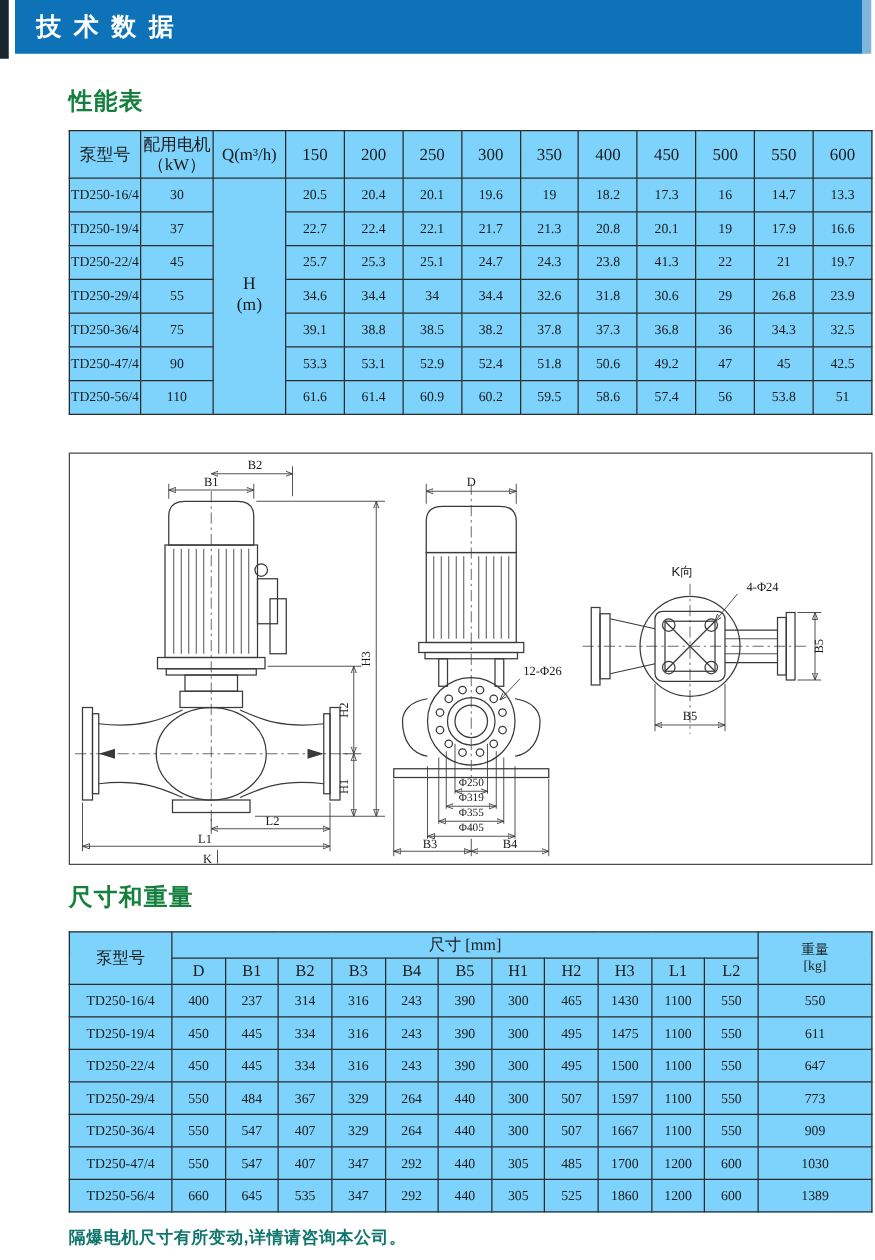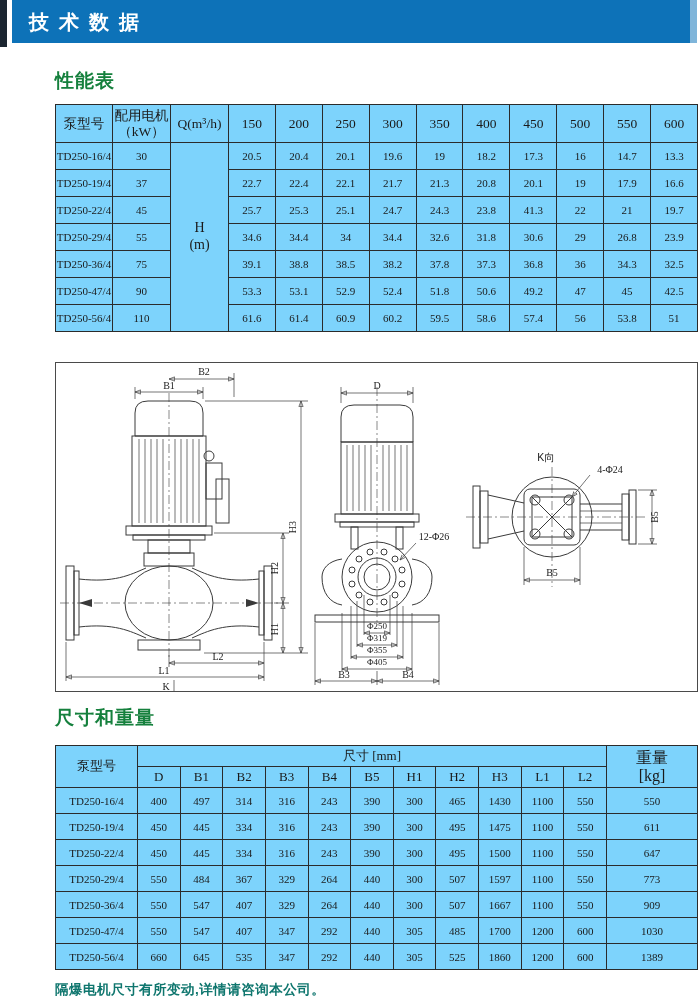--- a/index.html
+++ b/index.html
@@ -26,21 +26,21 @@
   table{border-width:1.5px;}
   td,th{text-align:center;vertical-align:middle;padding:0;
         font-family:"Liberation Serif","DejaVu Serif",serif;font-weight:normal;overflow:hidden;}
   .perf{position:absolute;top:104px;left:55px;width:643px;}
   .perf thead th{height:37px;font-size:13.5px;line-height:1.15;}
   .perf tbody td{height:26px;font-size:11px;}
   .perf td.hm{font-size:14px;line-height:1.2;}
   .dims{position:absolute;top:745px;left:55px;width:643px;}
   .dims thead th{height:20px;font-size:13px;line-height:1.1;}
   .dims tbody td{height:25px;font-size:11px;}
-  .dims th.wt{font-size:16px;}
+  .dims th.wt{font-size:11px;}
   
   .diagram-box{position:absolute;top:362px;left:55px;width:641px;height:328px;border:1px solid #4a4a4a;background:#fff;}
   .dwg line,.dwg path,.dwg rect,.dwg circle,.dwg ellipse{fill:none;stroke:#3a3a3a;stroke-width:1;}
   .dwg .dim{stroke-width:0.7;}
   .dwg .cl{stroke-width:0.6;stroke-dasharray:9 3 2 3;}
   .dwg .solid{fill:#3a3a3a;stroke:none;}
   .dwg text{fill:#1a1a1a;stroke:none;font-family:"Liberation Serif","DejaVu Serif",serif;font-size:10px;text-anchor:middle;}
   .dwg text.sm{font-size:9px;}
   .dwg text.cjk{font-family:"Liberation Sans","DejaVu Sans",sans-serif;font-size:10.5px;}
   
@@ -401,21 +401,21 @@
         <th>H2</th>
         <th>H3</th>
         <th>L1</th>
         <th>L2</th>
       </tr>
     </thead>
   <tbody>
       <tr>
         <td>TD250-16/4</td>
         <td>400</td>
-        <td>497</td>
+        <td>237</td>
         <td>314</td>
         <td>316</td>
         <td>243</td>
         <td>390</td>
         <td>300</td>
         <td>465</td>
         <td>1430</td>
         <td>1100</td>
         <td>550</td>
         <td>550</td>

